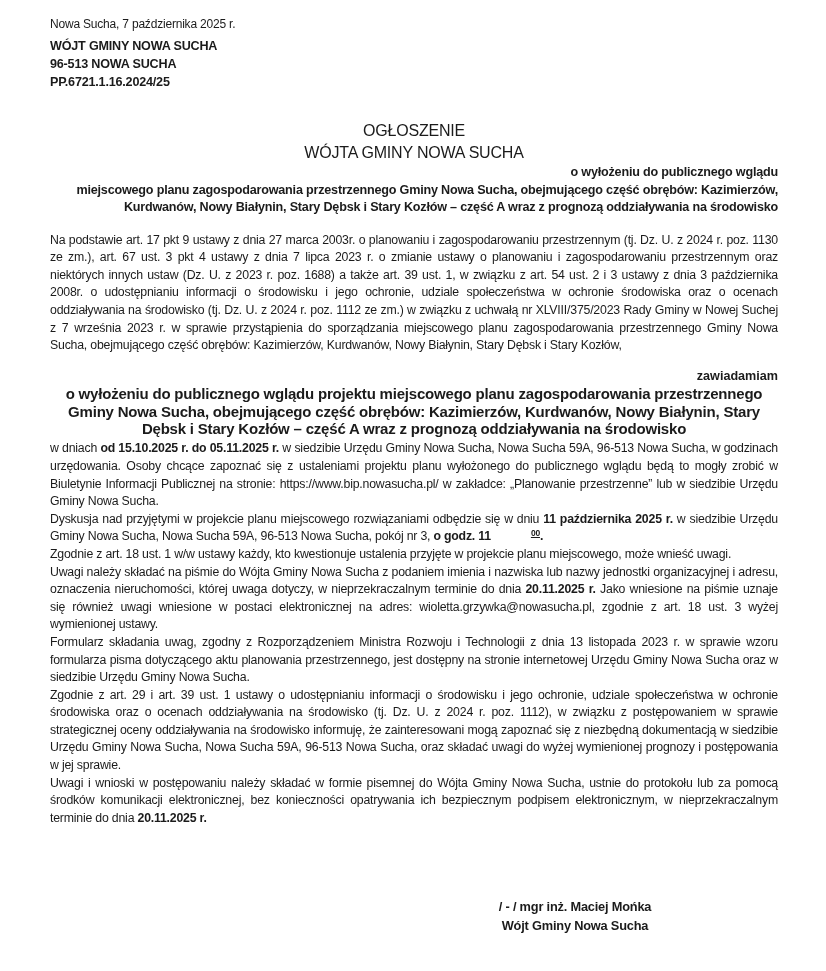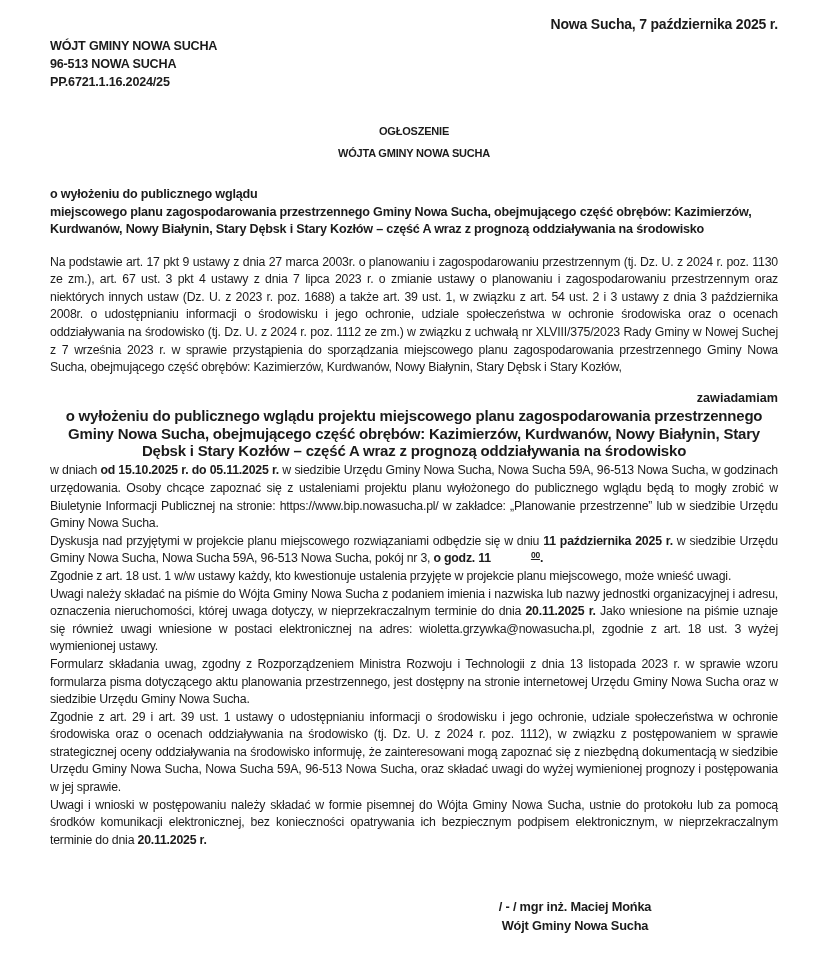--- a/index.html
+++ b/index.html
@@ -18,48 +18,47 @@
     box-sizing: border-box;
     padding: 16px 48px 0 50px;
     overflow: hidden;
   }
   .txt {
     font-size: 12.3px;
     line-height: 17.6px;
     letter-spacing: -0.2px;
   }
   .date-row {
-    text-align: right;
-    font-weight: 700;
-    font-size: 14px;
+    text-align: left;
+    font-weight: 400;
+    font-size: 12px;
     line-height: 17px;
     letter-spacing: -0.2px;
   }
   .sender {
     font-weight: 700;
     font-size: 12.6px;
     line-height: 17.8px;
     letter-spacing: -0.2px;
     margin-top: 5px;
   }
   .heading {
     text-align: center;
-    font-weight: 700;
-    font-size: 11px;
+    font-weight: 400;
+    font-size: 16px;
     line-height: 22px;
     letter-spacing: -0.2px;
     margin-top: 29px;
   }
   .subject {
-    text-align: left;
+    text-align: right;
     font-weight: 700;
     font-size: 12.6px;
     line-height: 17.4px;
     letter-spacing: -0.2px;
-    margin-top: 22px;
   }
   .legal {
     text-align: justify;
     margin-top: 15px;
   }
   .notice-word {
     text-align: right;
     font-weight: 700;
     font-size: 12.6px;
     line-height: 17.4px;

